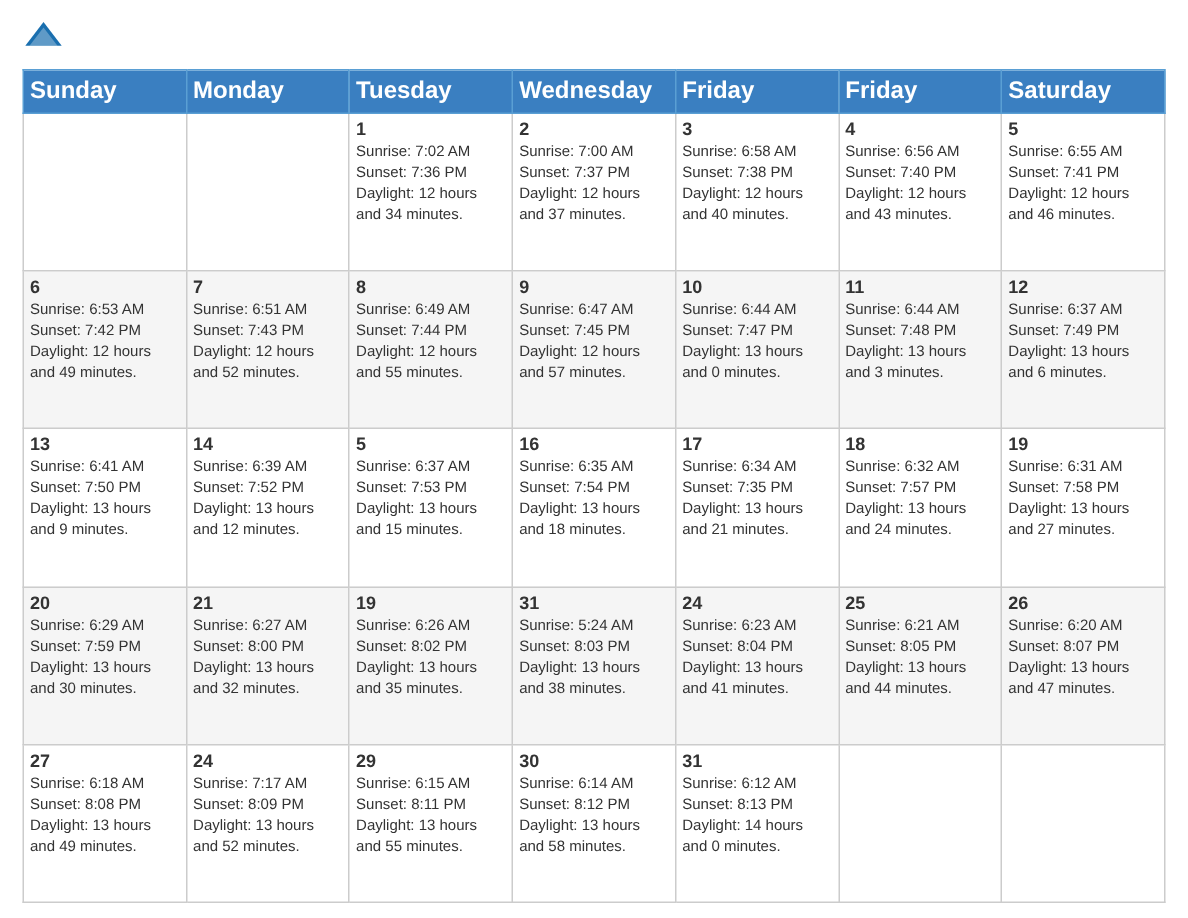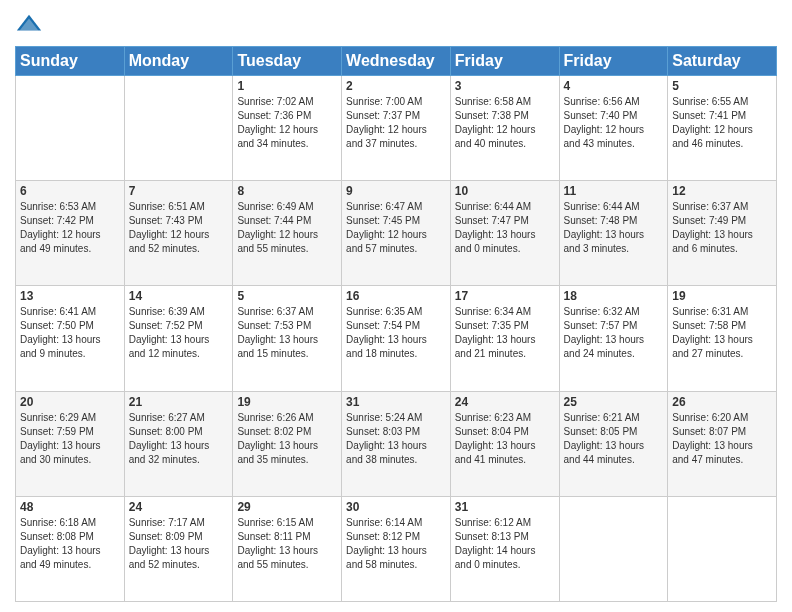--- a/index.html
+++ b/index.html
@@ -298,21 +298,21 @@
           </td>
           <td>
             <span class="day-num">26</span>
             <div class="day-info">Sunrise: 6:20 AM
 Sunset: 8:07 PM
 Daylight: 13 hours and 47 minutes.</div>
           </td>
         </tr>
         <tr>
           <td>
-            <span class="day-num">48</span>
+            <span class="day-num">27</span>
             <div class="day-info">Sunrise: 6:18 AM
 Sunset: 8:08 PM
 Daylight: 13 hours and 49 minutes.</div>
           </td>
           <td>
             <span class="day-num">24</span>
             <div class="day-info">Sunrise: 7:17 AM
 Sunset: 8:09 PM
 Daylight: 13 hours and 52 minutes.</div>
           </td>

